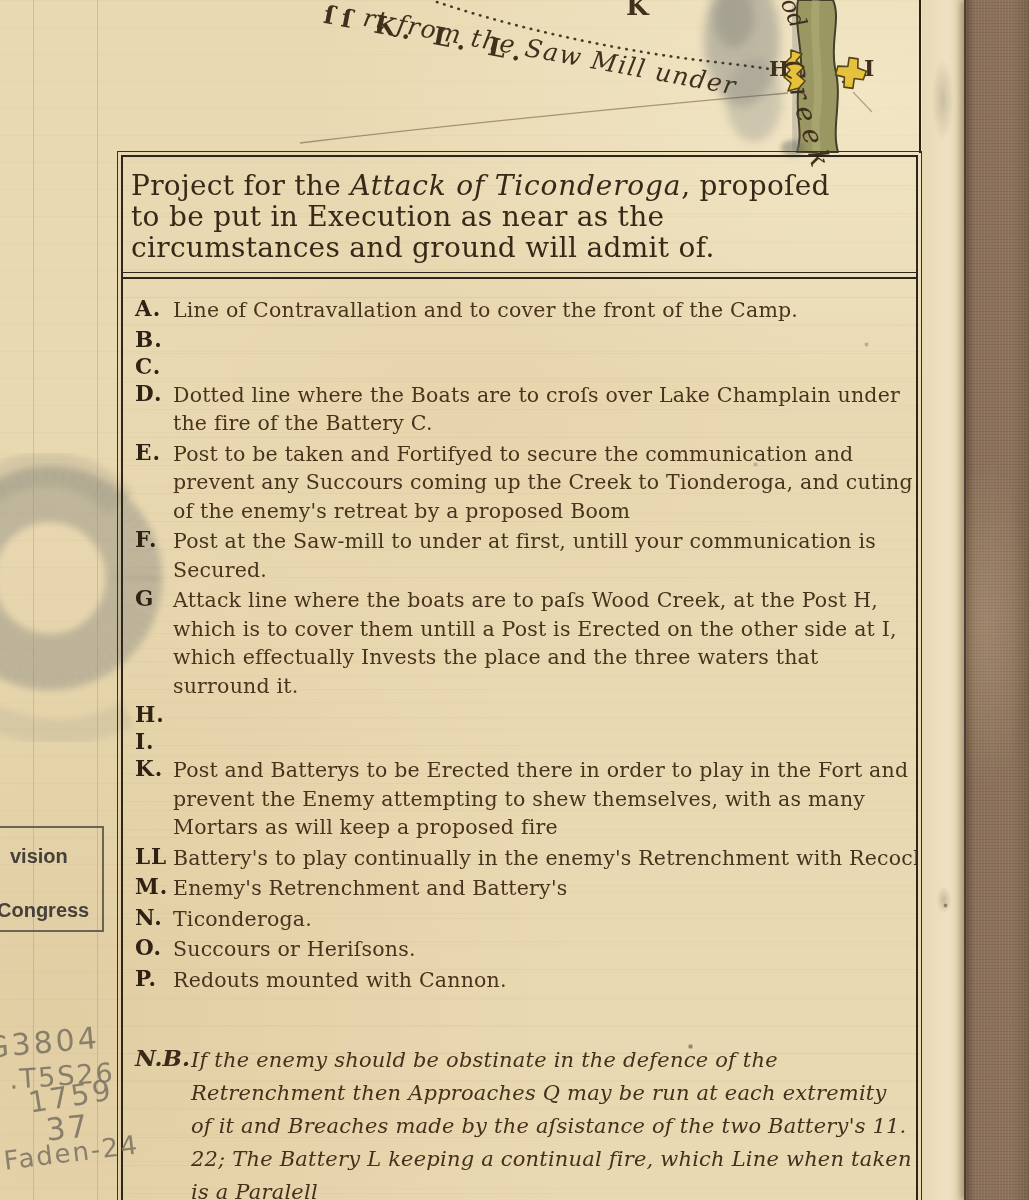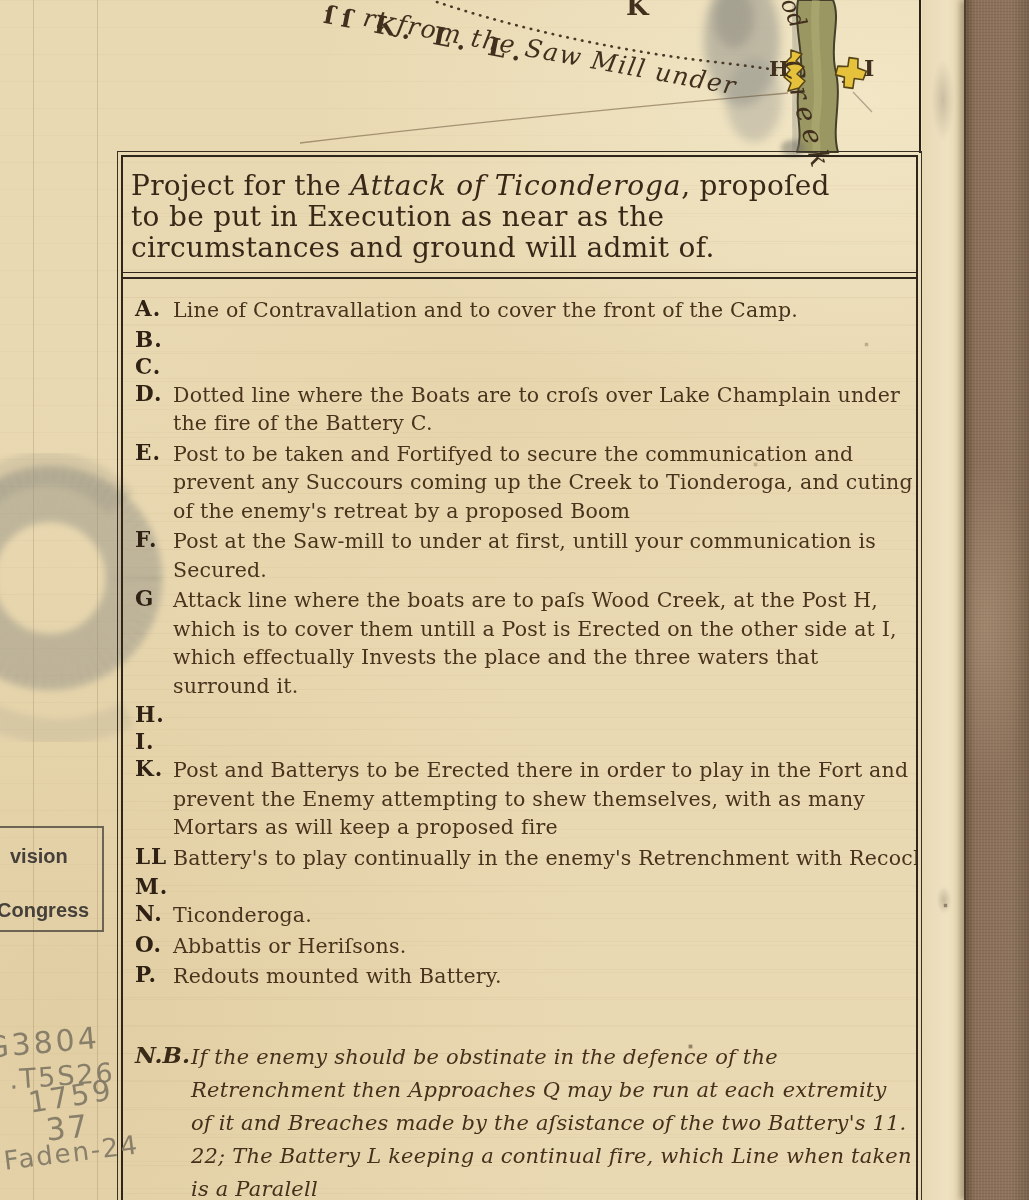--- a/index.html
+++ b/index.html
@@ -228,32 +228,33 @@
       <div class="legend-row">
         <span class="legend-key">K.</span>
         <span class="legend-text">Post and Batterys to be Erected there in order to play in the Fort and prevent the Enemy attempting to shew themselves, with as many Mortars as will keep a proposed fire</span>
       </div>
       <div class="legend-row row-LL">
         <span class="legend-key">LL</span>
         <span class="legend-text">Battery's to play continually in the enemy's Retrenchment with Recochets</span>
       </div>
       <div class="legend-row">
         <span class="legend-key">M.</span>
+        <span class="legend-text">Enemy's Retrenchment and Battery's</span>
       </div>
       <div class="legend-row">
         <span class="legend-key">N.</span>
         <span class="legend-text">Ticonderoga.</span>
       </div>
       <div class="legend-row">
         <span class="legend-key">O.</span>
-        <span class="legend-text">Abbattis or Heriſsons.</span>
+        <span class="legend-text">Succours or Heriſsons.</span>
       </div>
       <div class="legend-row">
         <span class="legend-key">P.</span>
-        <span class="legend-text">Redouts mounted with Battery.</span>
+        <span class="legend-text">Redouts mounted with Cannon.</span>
       </div>
     </div>
 
     <div class="legend-note">
       <span class="note-key">N.B.</span>
       <span class="note-text">If the enemy should be obstinate in the defence of the Retrenchment then Approaches Q may be run at each extremity of it and Breaches made by the aſsistance of the two Battery's 11. 22;  The Battery L keeping a continual fire, which Line when taken is a Paralell</span>
     </div>
 
   </div>
 </div>

